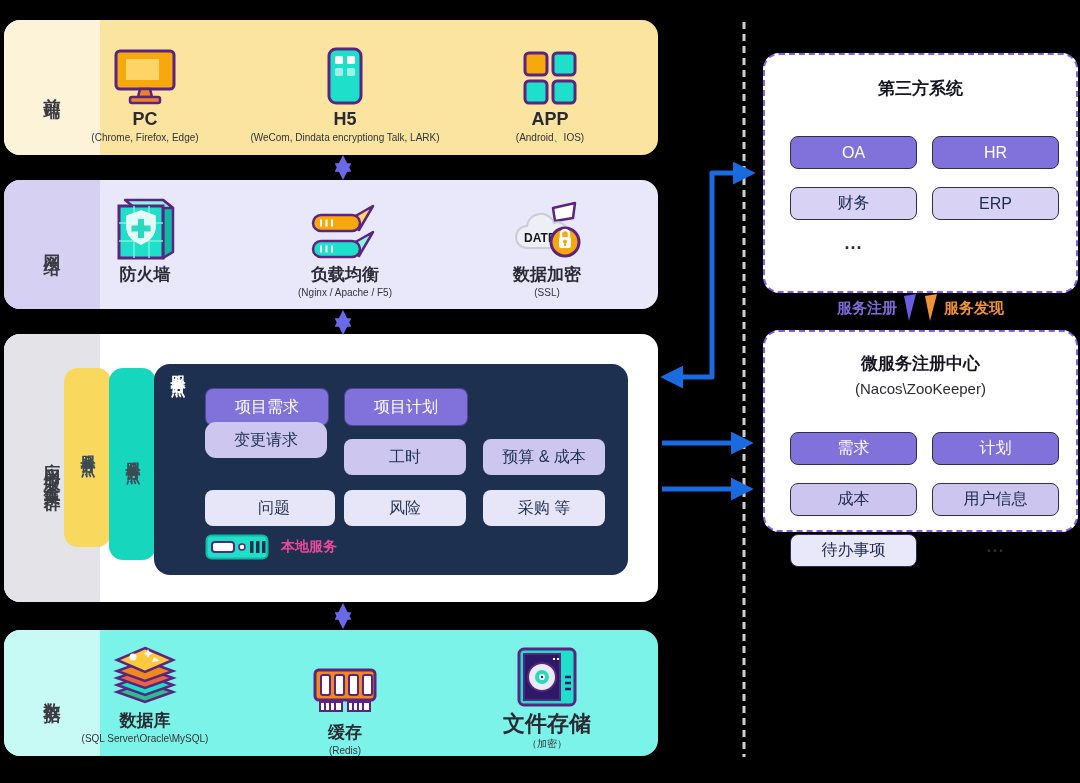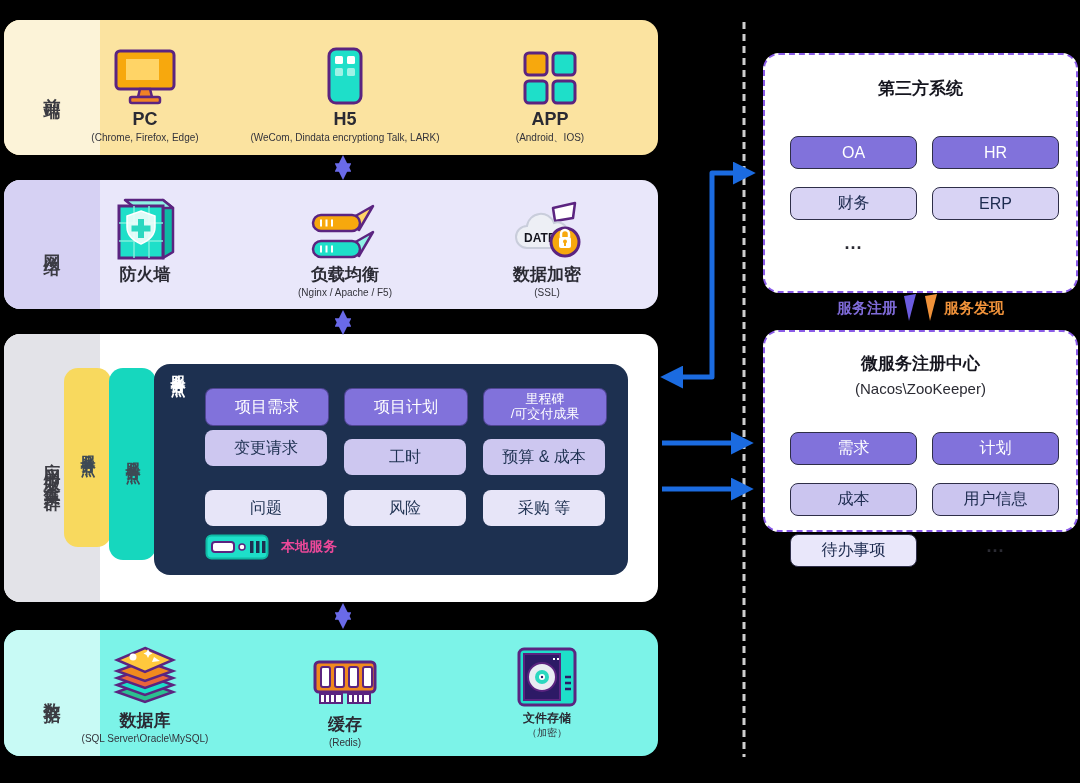--- a/index.html
+++ b/index.html
@@ -176,26 +176,24 @@
     <div class="node" id="node3">
       <div class="nlabel">服务节点3</div>
     </div>
     <div class="node" id="node2">
       <div class="nlabel">服务节点2</div>
     </div>
     <div class="node" id="node1">
       <div class="nlabel">服务节点1</div>
       <div class="chip r0" style="left:51px;top:24px;text-align:right;">项目需求</div>
       <div class="chip r0" style="left:190px;top:24px;">项目计划</div>
-      <div class="chip r0 small" style="left:329px;top:24px;">里程碑
-/可交付成果</div>
-      <div class="chip r1" style="left:51px;top:66px;">变更请求</div>
+      <div class="chip r1" style="left:51px;top:58px;border-radius:11px;">变更请求</div>
       <div class="chip r1" style="left:329px;top:75px;">预算 &amp; 成本</div>
       <div class="chip r1" style="left:190px;top:75px;">工时</div>
-      <div class="chip r2" style="left:51px;top:126px;">问题</div>
+      <div class="chip r2" style="left:51px;top:126px;padding-left:8px;">问题</div>
       <div class="chip r2" style="left:190px;top:126px;">风险</div>
       <div class="chip r2" style="left:329px;top:126px;">采购 等</div>
       <div class="local-row">
         <span>
           <svg width="64" height="26" viewBox="0 0 64 26" style="display:block;">
             <rect x="1.5" y="1.5" width="61" height="23" rx="5" fill="#1EDFC9" stroke="#0FB9A4" stroke-width="2"></rect>
             <rect x="7" y="8" width="22" height="10" rx="3" fill="#FFFFFF" stroke="#5B2480" stroke-width="2"></rect>
             <circle cx="37" cy="13" r="3" fill="#FFFFFF" stroke="#5B2480" stroke-width="1.5"></circle>
             <rect x="45" y="7" width="3.5" height="12" fill="#1D3050"></rect>
             <rect x="51" y="7" width="3.5" height="12" fill="#1D3050"></rect>
@@ -220,21 +218,21 @@
           <polygon points="33,17 61,27 33,37 5,27" fill="#F08A1E" stroke="#5B2480" stroke-width="2.5"></polygon>
           <polygon points="33,4 61,16 33,28 5,16" fill="#FFC83D" stroke="#5B2480" stroke-width="2.5"></polygon>
           <circle cx="21" cy="13" r="3.5" fill="#FFFFFF"></circle>
           <path d="M36 5 l1.5 3 3 1.5 -3 1.5 -1.5 3 -1.5 -3 -3 -1.5 3 -1.5 z" fill="#FFFFFF"></path>
           <path d="M42 13 l6 4 -8 1 z" fill="#FFFFFF"></path>
         </svg>
       </div>
       <div class="item-title" style="font-size:17px;">数据库</div>
       <div class="item-sub">(SQL Server\Oracle\MySQL)</div>
     </div>
-    <div class="item" style="left:231px;top:16px;">
+    <div class="item" style="left:231px;top:24px;">
       <div class="icon-wrap" style="height:66px;">
         <svg width="66" height="56" viewBox="0 0 66 56">
           <rect x="3" y="6" width="60" height="30" rx="4" fill="#F08A1E" stroke="#5B2480" stroke-width="3"></rect>
           <rect x="9" y="11" width="9" height="20" rx="2" fill="#FFFFFF" stroke="#5B2480" stroke-width="2"></rect>
           <rect x="23" y="11" width="9" height="20" rx="2" fill="#FFFFFF" stroke="#5B2480" stroke-width="2"></rect>
           <rect x="37" y="11" width="9" height="20" rx="2" fill="#FFFFFF" stroke="#5B2480" stroke-width="2"></rect>
           <rect x="51" y="11" width="9" height="20" rx="2" fill="#FFFFFF" stroke="#5B2480" stroke-width="2"></rect>
           <rect x="8" y="38" width="22" height="9" fill="#FFFFFF" stroke="#5B2480" stroke-width="2"></rect>
           <rect x="36" y="38" width="22" height="9" fill="#FFFFFF" stroke="#5B2480" stroke-width="2"></rect>
           <path d="M13 38 v9 M18 38 v9 M23 38 v9 M41 38 v9 M46 38 v9 M51 38 v9" stroke="#5B2480" stroke-width="2"></path>
@@ -249,21 +247,21 @@
           <rect x="3" y="3" width="56" height="56" rx="5" fill="#1EDFC9" stroke="#5B2480" stroke-width="3"></rect>
           <rect x="8" y="8" width="36" height="46" fill="#2D1A66" stroke="#5B2480" stroke-width="2"></rect>
           <circle cx="26" cy="31" r="14" fill="#E9ECF2" stroke="#5B2480" stroke-width="2"></circle>
           <circle cx="26" cy="31" r="7" fill="#2BD8C0"></circle>
           <circle cx="26" cy="31" r="3" fill="#FFFFFF"></circle>
           <circle cx="26" cy="31" r="1.2" fill="#2D1A66"></circle>
           <path d="M37 13 h2 M41 13 h2" stroke="#FFFFFF" stroke-width="2"></path>
           <path d="M49 31 h6 M49 37 h6 M49 43 h6" stroke="#2D1A66" stroke-width="2.5"></path>
         </svg>
       </div>
-      <div class="item-title" style="font-size:12px;">文件存储</div>
+      <div class="item-title" style="font-size:22px;">文件存储</div>
       <div class="item-sub">（加密）</div>
     </div>
   </div>
 
   <div class="panel" id="panel-third">
     <div class="panel-title" style="top:22px;">第三方系统</div>
     <div class="pbtn solid" style="left:25px;top:81px;">OA</div>
     <div class="pbtn solid" style="left:167px;top:81px;">HR</div>
     <div class="pbtn light" style="left:25px;top:132px;">财务</div>
     <div class="pbtn light" style="left:167px;top:132px;">ERP</div>

